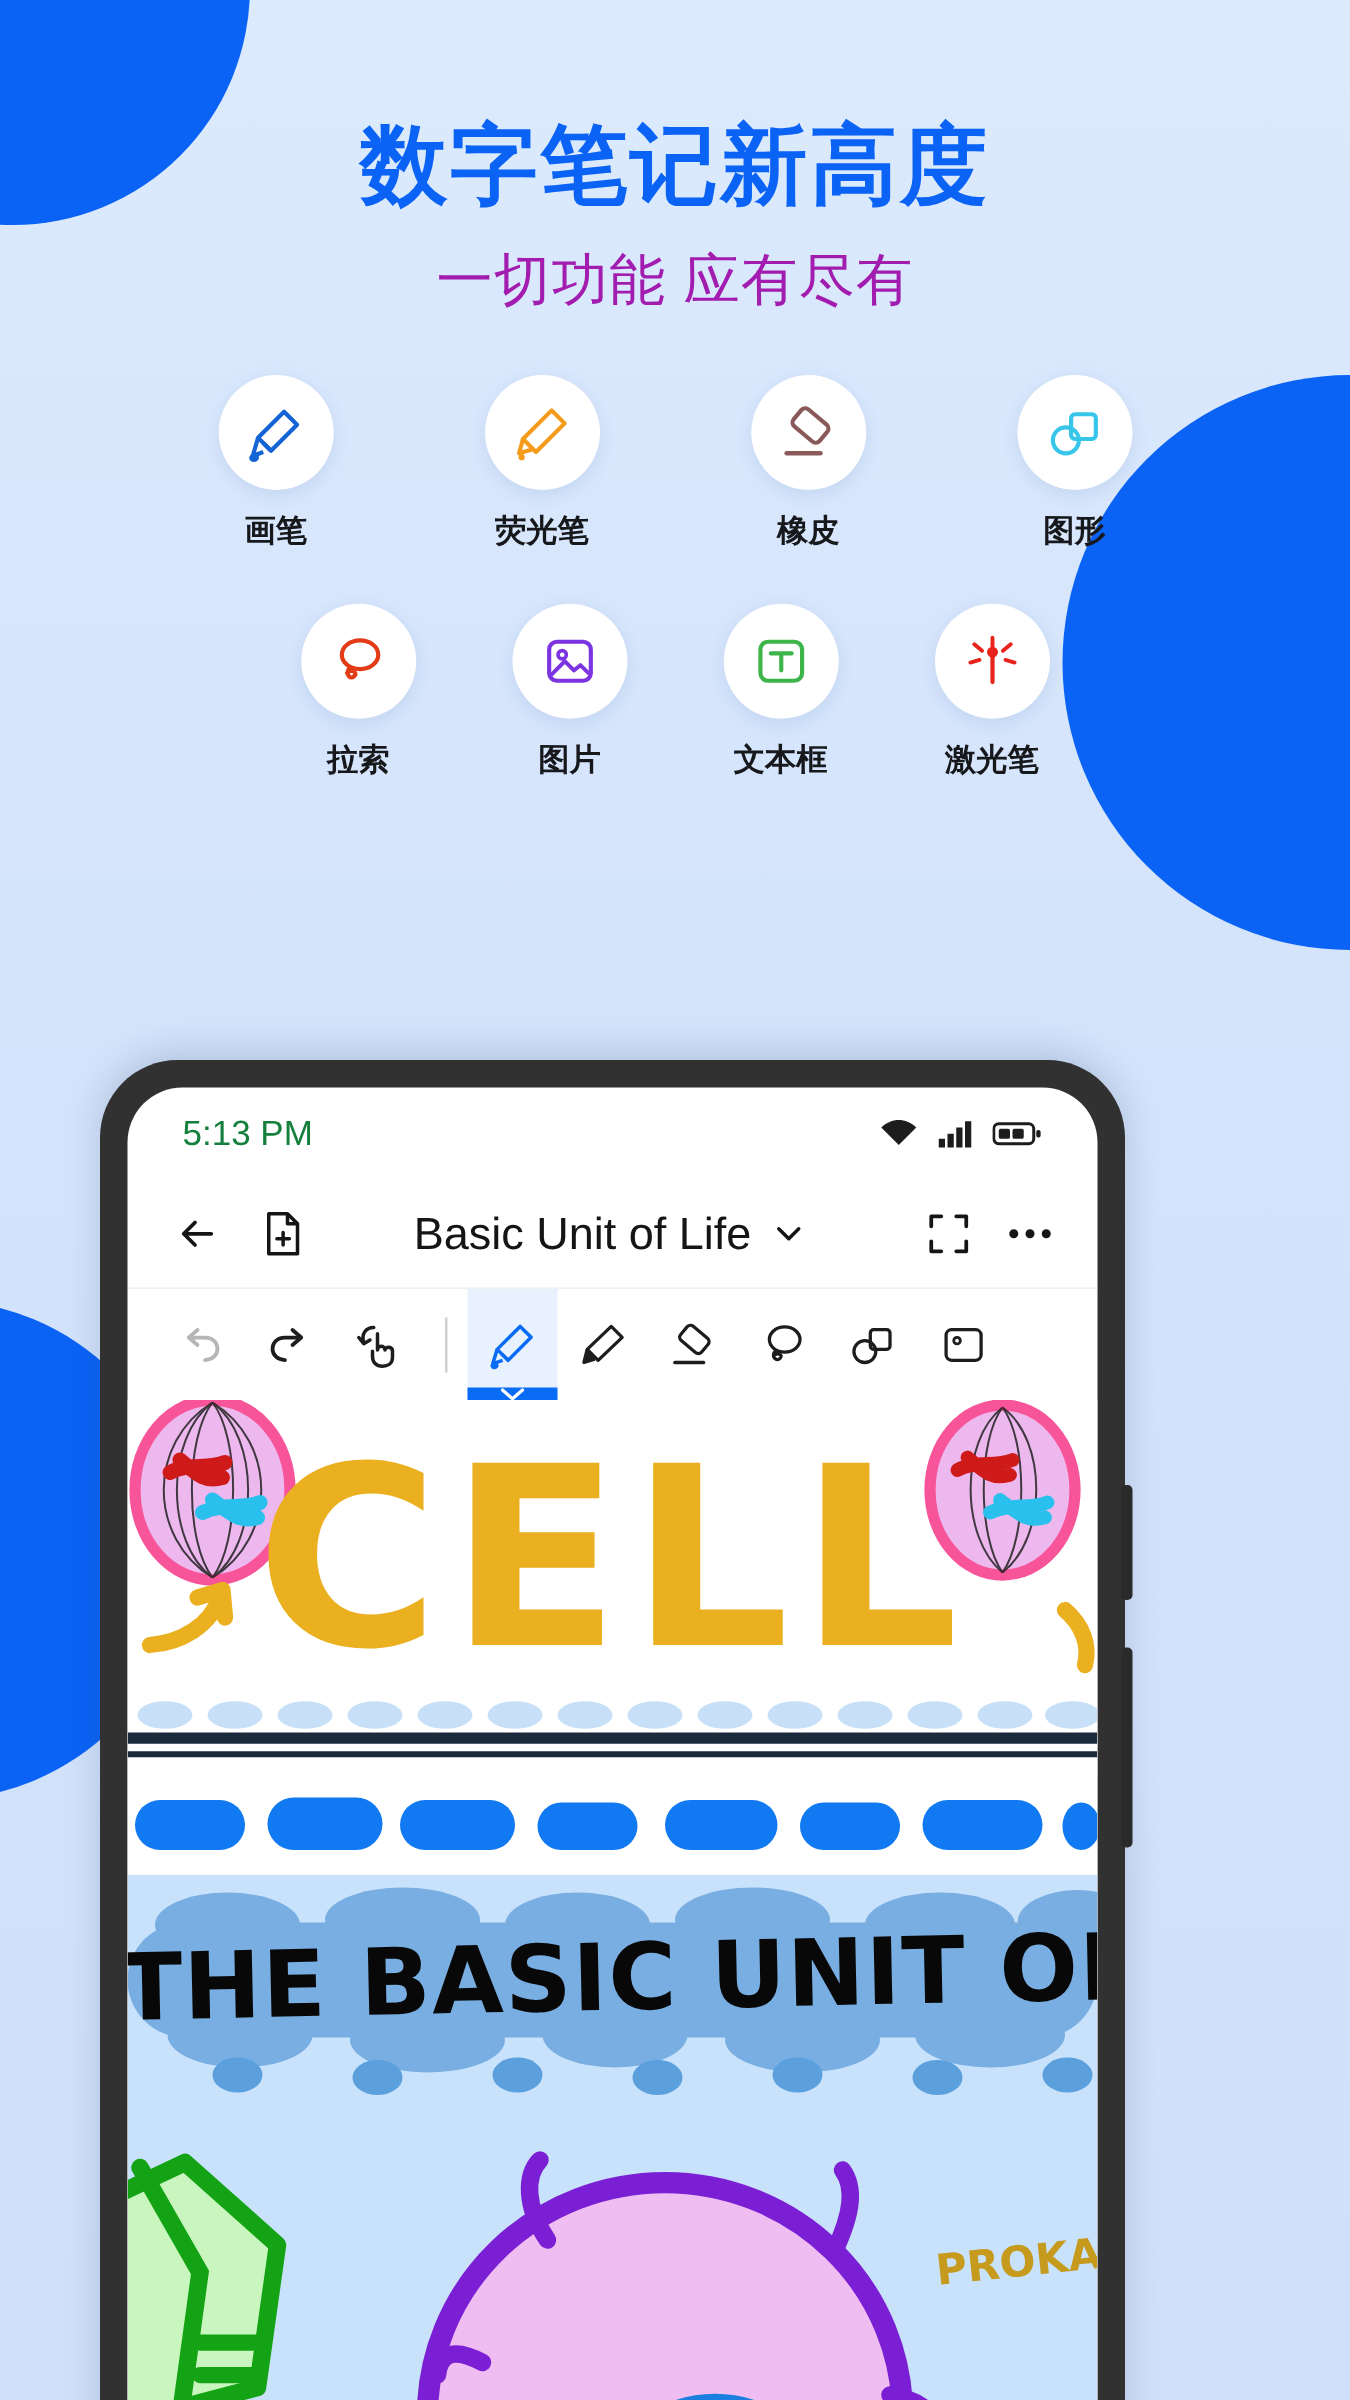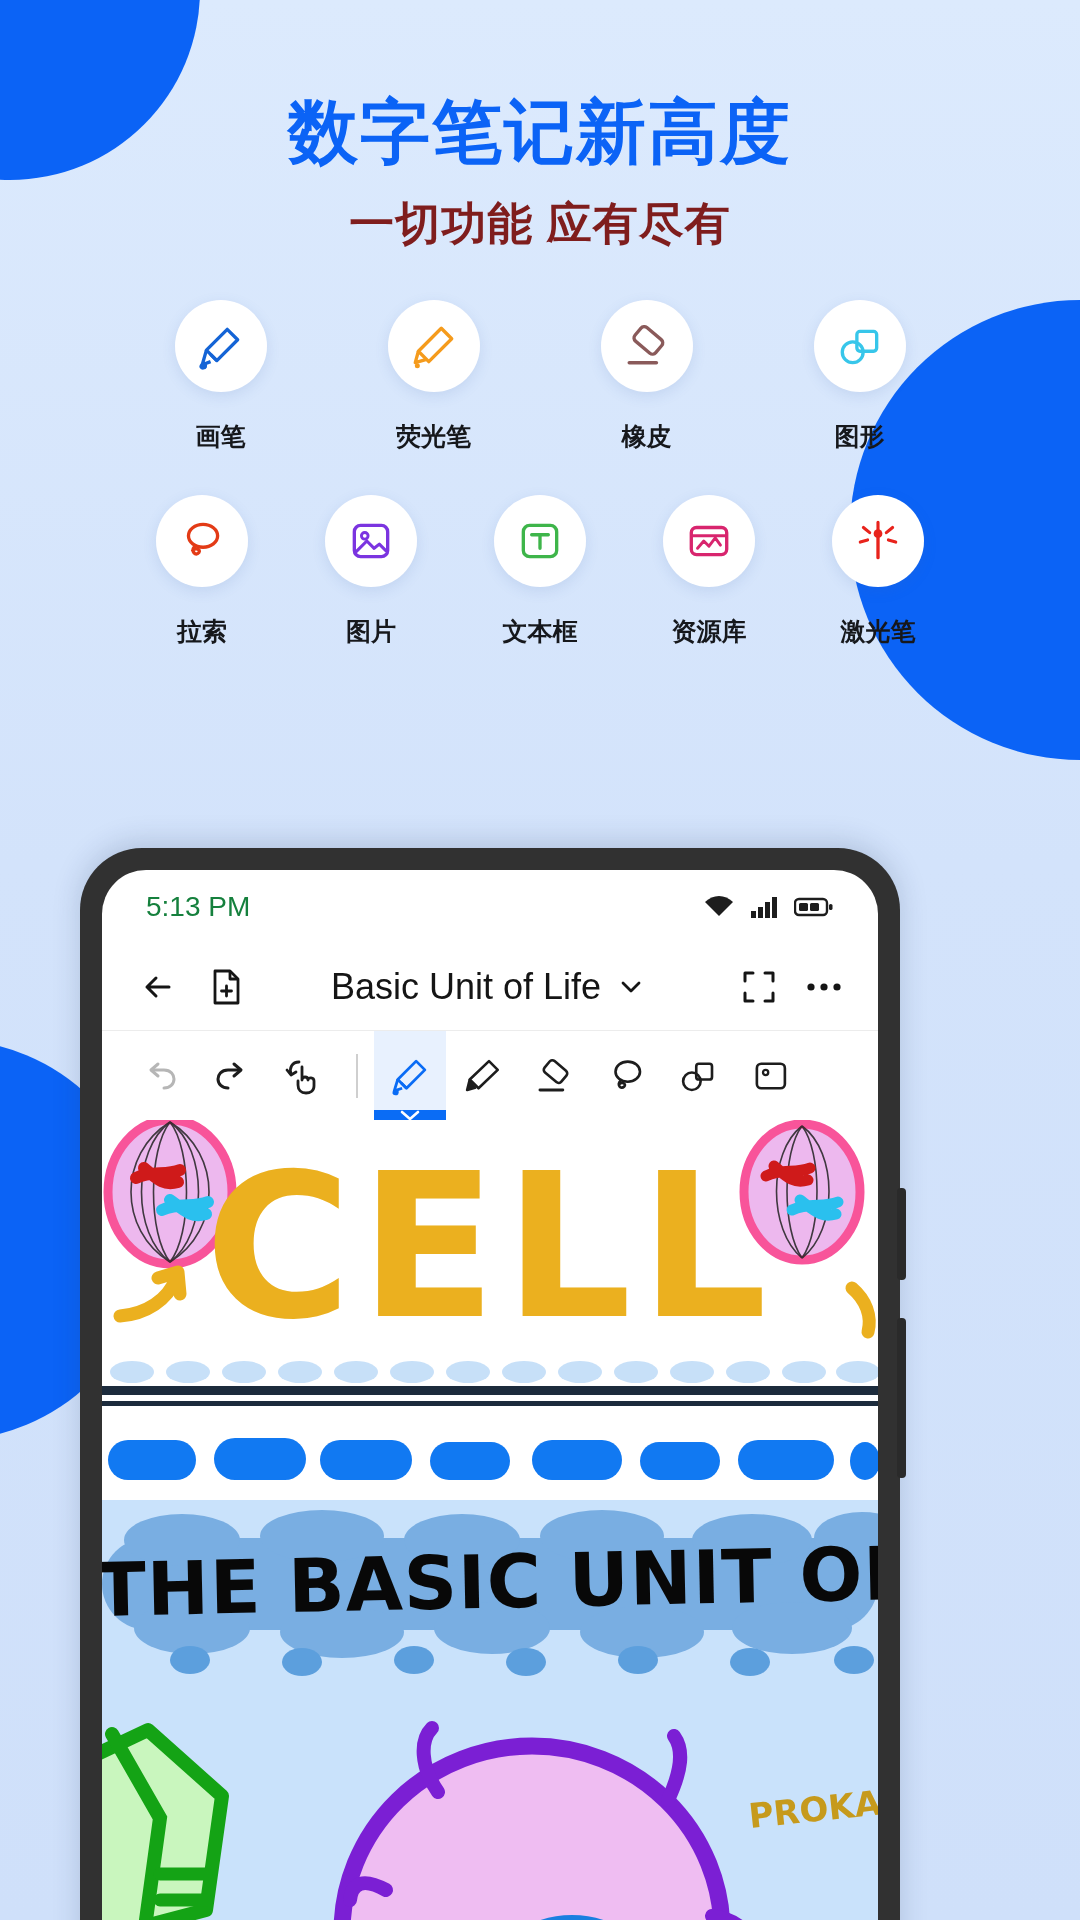--- a/index.html
+++ b/index.html
@@ -24,42 +24,42 @@
   }
 
   
   .headings { position:absolute; top:96px; left:0; width:1080px; text-align:center; z-index:5;}
   #page-title {
     font-size:70px; font-weight:bold; color:#0b63f6;
     letter-spacing:2px; line-height:1.05;
   }
   #page-subtitle {
     margin-top:24px;
-    font-size:45px; font-weight:bold; color:#7f1d1d;
+    font-size:45px; font-weight:normal; color:#a21caf;
     letter-spacing:1px;
   }
 
   
   .features { position:absolute; top:300px; left:0; width:1080px; z-index:5; }
   .feature-row { display:flex; justify-content:center; }
   .feature-row.row1 { gap:68px; }
   .feature-row.row2 { gap:24px; margin-top:42px; }
   .feature {
     width:145px;
     display:flex; flex-direction:column; align-items:center;
   }
   .feature .bubble {
     width:92px; height:92px; border-radius:50%;
     background:#ffffff;
     display:flex; align-items:center; justify-content:center;
     box-shadow:0 4px 14px rgba(60,100,170,.13);
   }
   .feature .bubble svg { width:50px; height:50px; display:block; }
   .feature .flabel {
-    margin-top:28px; font-size:25px; font-weight:bold; color:#16181c;
+    margin-top:16px; font-size:25px; font-weight:bold; color:#16181c;
     white-space:nowrap;
   }
 
   
   #phone {
     position:absolute; left:80px; top:848px;
     width:820px; height:1120px;
     background:#313131;
     border-radius:62px 62px 0 0;
     padding:22px 22px 0 22px;
@@ -215,30 +215,20 @@
     <div class="feature">
       <div class="bubble">
         <svg viewBox="0 0 48 48" fill="none">
           <rect x="8" y="9" width="32" height="30" rx="6" stroke="#3eb54a" stroke-width="3.2"></rect>
           <path d="M16 18 H32 M24 18 V31" stroke="#3eb54a" stroke-width="3.2" stroke-linecap="round"></path>
         </svg>
       </div>
       <div class="flabel">文本框</div>
     </div>
 
-    <div class="feature">
-      <div class="bubble">
-        <svg viewBox="0 0 48 48" fill="none">
-          <rect x="7" y="11" width="34" height="26" rx="5" stroke="#d8256e" stroke-width="3.2"></rect>
-          <path d="M7 19 H41" stroke="#d8256e" stroke-width="3"></path>
-          <path d="M13 31 L19 24 L24 29 L30 21 L35 28" stroke="#d8256e" stroke-width="2.8" stroke-linejoin="round" stroke-linecap="round"></path>
-        </svg>
-      </div>
-      <div class="flabel">资源库</div>
-    </div>
 
     <div class="feature">
       <div class="bubble">
         <svg viewBox="0 0 48 48" fill="none">
           <circle cx="24" cy="17" r="4.2" fill="#e8231c"></circle>
           <path d="M24 21 V40" stroke="#e8231c" stroke-width="3.2" stroke-linecap="round"></path>
           <path d="M24 13 V6 M16 16 L10 11 M32 16 L38 11 M14 23 L7 25 M34 23 L41 25" stroke="#e8231c" stroke-width="3" stroke-linecap="round"></path>
         </svg>
       </div>
       <div class="flabel">激光笔</div>

